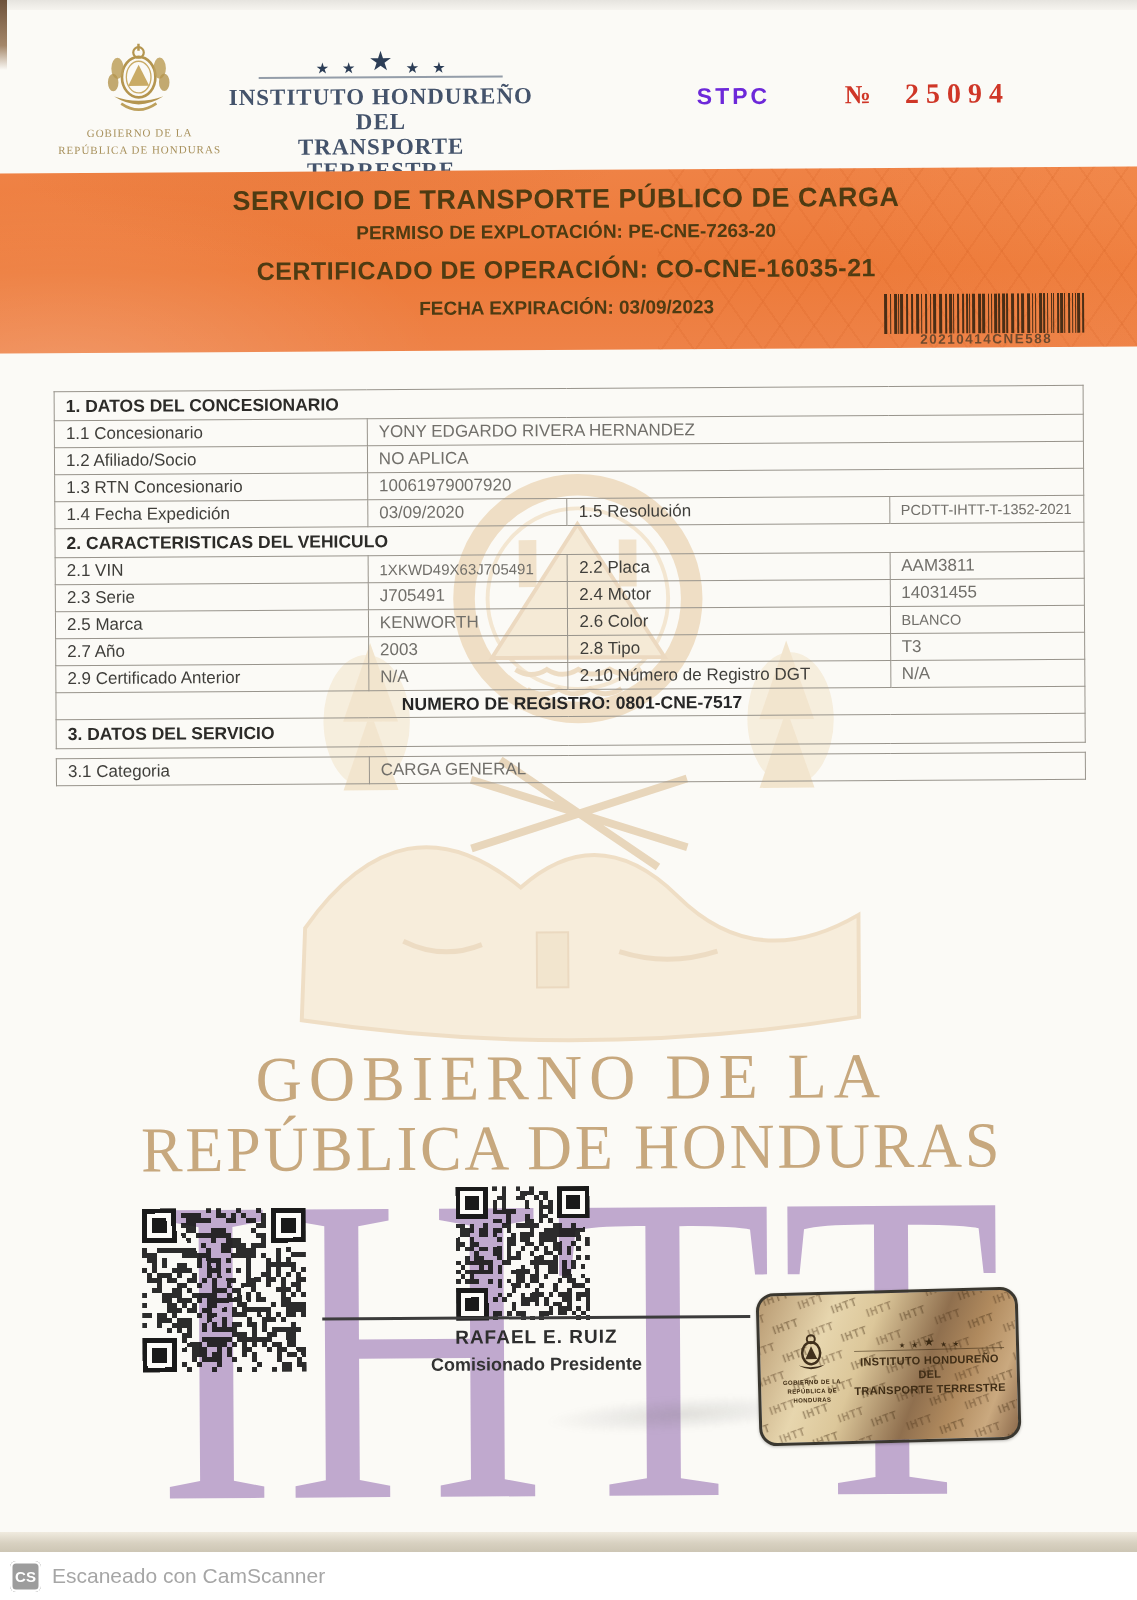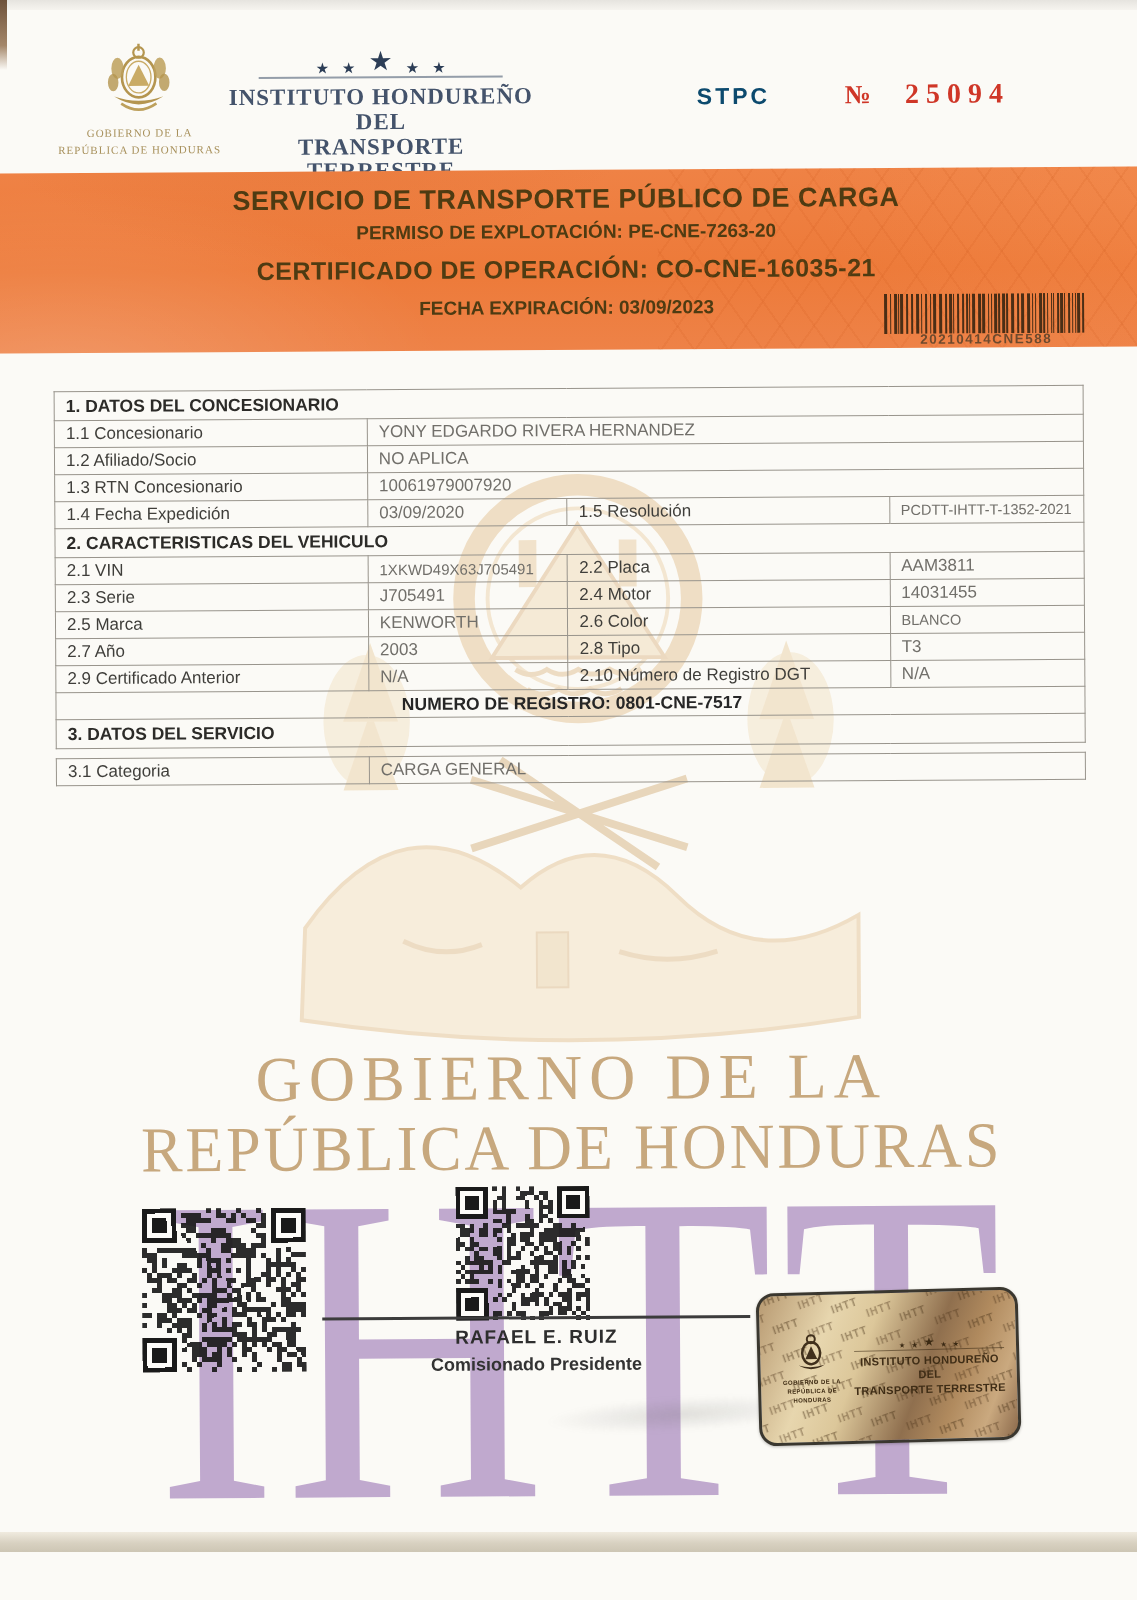--- a/index.html
+++ b/index.html
@@ -26,21 +26,21 @@
     letter-spacing:1px; line-height:1.55; z-index:2; }
   .institute { position:absolute; left:226px; top:44px; width:316px; text-align:center; z-index:2; }
   .stars { display:flex; justify-content:center; align-items:flex-end; gap:13px;
     color:#2c3d56; height:30px; }
   .stars .st { font-size:15px; line-height:1; }
   .stars .st.big { font-size:27px; }
   .star-rule { width:244px; height:2px; background:#5c6b80; opacity:.65; margin:1px auto 7px; }
   .inst-line { font-family:"Liberation Serif", serif; font-weight:600; font-size:23px;
     color:#44536b; letter-spacing:1px; line-height:1.08; }
   .stpc { position:absolute; left:700px; top:84px; font-size:23px; font-weight:bold;
-    color:#0c4a6e; letter-spacing:3px; z-index:2; }
+    color:#6d28d9; letter-spacing:3px; z-index:2; }
   .doc-no { position:absolute; left:848px; top:80px; color:#cf3627;
     font-family:"Liberation Serif", serif; z-index:2; display:flex; align-items:baseline; }
   .doc-no .sym { font-size:26px; font-weight:bold; }
   .doc-no .num { font-size:28px; font-weight:bold; letter-spacing:7px; margin-left:34px; }
 
   
   .banner { position:absolute; left:-6px; top:170px; width:1149px; height:180px; z-index:2;
     background:
       radial-gradient(ellipse 640px 320px at 6% 115%, rgba(255,255,255,.16), transparent 60%),
       radial-gradient(ellipse 560px 280px at 28% -45%, rgba(205,88,24,.22), transparent 62%),
@@ -1130,13 +1130,17 @@
           <div class="stamp-name">INSTITUTO HONDUREÑO DEL</div>
           <div class="stamp-name">TRANSPORTE TERRESTRE</div>
         </div>
       </div>
     </div>
   </div>
 
   <div class="bottom-edge"></div>
   <div class="left-sliver"></div>
 
+  <div class="footer">
+    <div class="cs-badge">CS</div>
+    <div class="cs-text">Escaneado con CamScanner</div>
+  </div>
 </div>
 
 </body></html>

